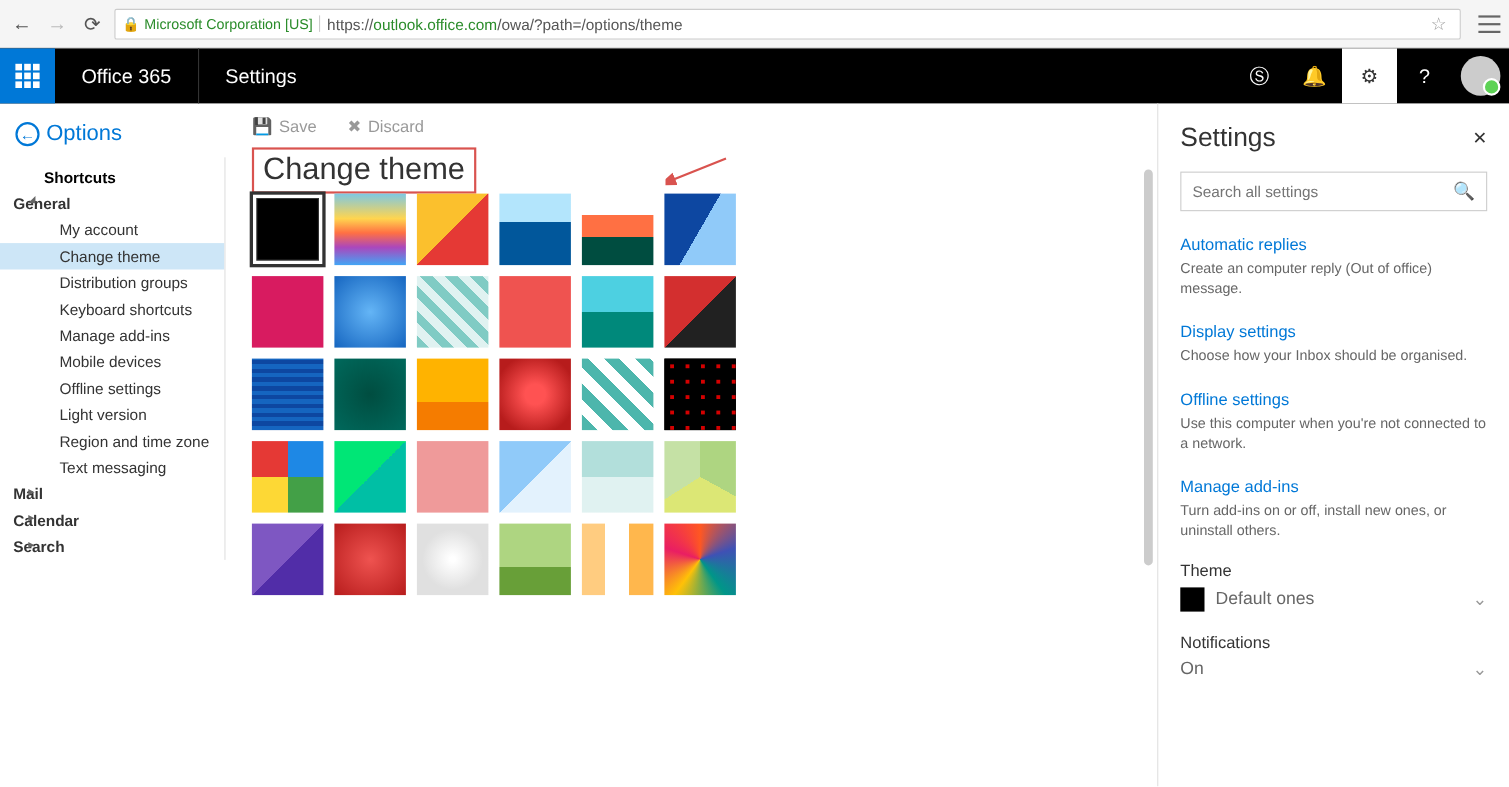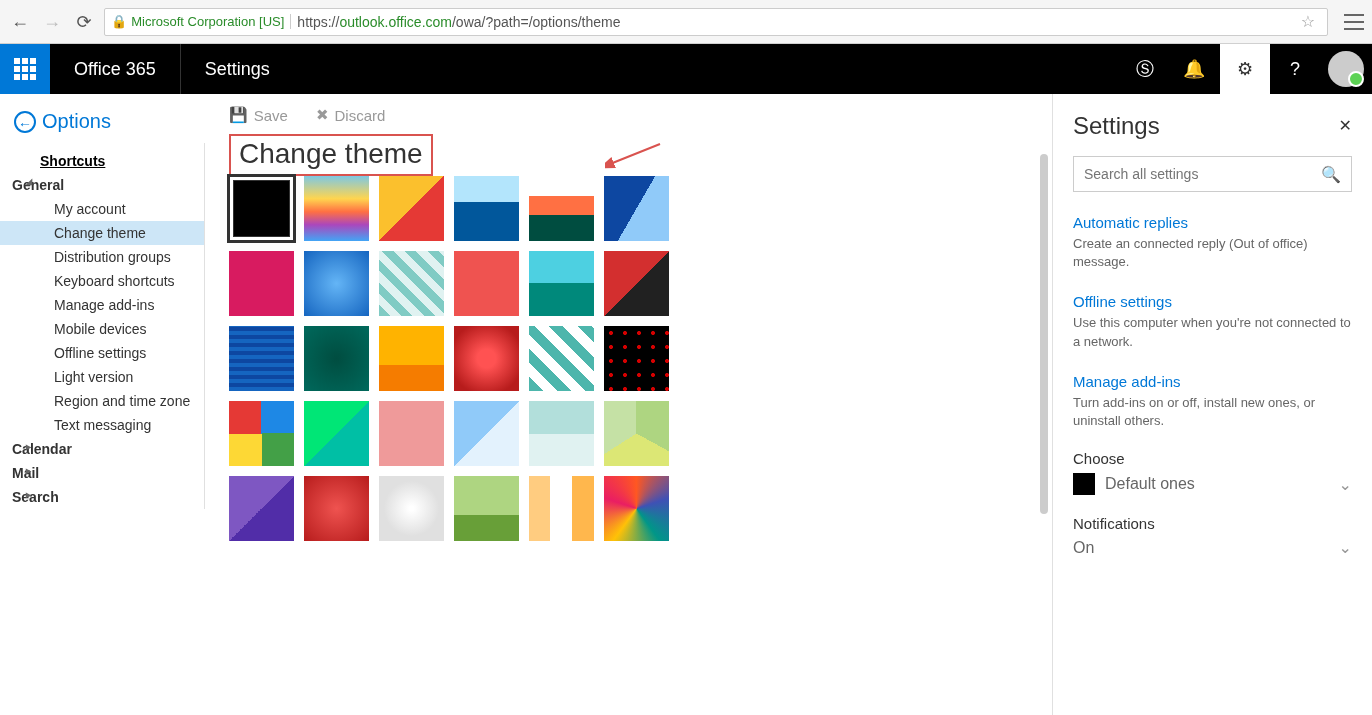--- a/index.html
+++ b/index.html
@@ -39,21 +39,21 @@
 .options-link .back-arrow { width: 22px; height: 22px; border: 2px solid #0078d7; border-radius: 50%; display: inline-flex; align-items: center; justify-content: center; font-size: 14px; }
 
 
 .sidebar { width: 205px; border-right: 1px solid #e0e0e0; overflow-y: auto; font-size: 14px; padding-top: 6px; }
 .sidebar .cat { padding: 4px 0 4px 40px; color: #333; cursor: pointer; position: relative; }
 .sidebar .cat.bold { font-weight: 600; padding-left: 12px; }
 .sidebar .cat::before { content: "▸"; position: absolute; left: 26px; font-size: 10px; color: #666; }
 .sidebar .cat.expanded::before { content: "◢"; font-size: 8px; }
 .sidebar .item { padding: 4px 0 4px 54px; color: #333; cursor: pointer; }
 .sidebar .item.selected { background: #cde6f7; }
-.sidebar .section-label { padding: 4px 0 4px 40px; font-weight: 600; text-decoration: underline; }
+.sidebar .section-label { padding: 4px 0 4px 40px; font-weight: 600; }
 
 
 .main { flex: 1; padding: 12px 24px; overflow-y: auto; position: relative; }
 .toolbar { display: flex; gap: 28px; color: #999; font-size: 15px; margin-bottom: 10px; }
 .toolbar .tb { display: inline-flex; align-items: center; gap: 6px; cursor: pointer; }
 .page-title { font-size: 28px; font-weight: 300; color: #333; border: 2px solid #d9534f; padding: 2px 8px 4px; display: inline-block; }
 .arrow-callout { position: absolute; left: 400px; top: 48px; }
 .desc { font-size: 14px; color: #333; margin: 14px 0 12px; }
 
 .theme-grid { display: grid; grid-template-columns: repeat(6, 65px); gap: 10px; }
@@ -141,22 +141,22 @@
       <div class="item">My account</div>
       <div class="item selected">Change theme</div>
       <div class="item">Distribution groups</div>
       <div class="item">Keyboard shortcuts</div>
       <div class="item">Manage add-ins</div>
       <div class="item">Mobile devices</div>
       <div class="item">Offline settings</div>
       <div class="item">Light version</div>
       <div class="item">Region and time zone</div>
       <div class="item">Text messaging</div>
+      <div class="cat bold">Mail</div>
       <div class="cat bold">Calendar</div>
-      <div class="cat bold">Mail</div>
       <div class="cat bold">Search</div>
     </div>
   </div>
 
   <div class="main">
     <div class="toolbar">
       <span class="tb">
         <span>💾</span>
         <span>Save</span>
       </span>
@@ -212,33 +212,37 @@
   <div class="settings-panel">
     <h2>Settings</h2>
     <span class="close-x">✕</span>
     <div class="search-box">
       <input placeholder="Search all settings" style="">
       <span class="mag">🔍</span>
     </div>
     <div id="settings-blocks">
         <div class="setting-block">
           <div class="link">Automatic replies</div>
-          <div class="sub">Create an connected reply (Out of office) message.</div>
+          <div class="sub">Create an computer reply (Out of office) message.</div>
+        </div>
+        <div class="setting-block">
+          <div class="link">Display settings</div>
+          <div class="sub">Choose how your Inbox should be organised.</div>
         </div>
         <div class="setting-block">
           <div class="link">Offline settings</div>
           <div class="sub">Use this computer when you're not connected to a network.</div>
         </div>
         <div class="setting-block">
           <div class="link">Manage add-ins</div>
           <div class="sub">Turn add-ins on or off, install new ones, or uninstall others.</div>
         </div>
       </div>
     <div class="setting-row">
-      <div class="label">Choose</div>
+      <div class="label">Theme</div>
       <div class="value">
         <span class="swatch"></span>
         <span>Default ones</span>
         <span class="chev">⌄</span>
       </div>
     </div>
     <div class="setting-row">
       <div class="label">Notifications</div>
       <div class="value">
         <span>On</span>

